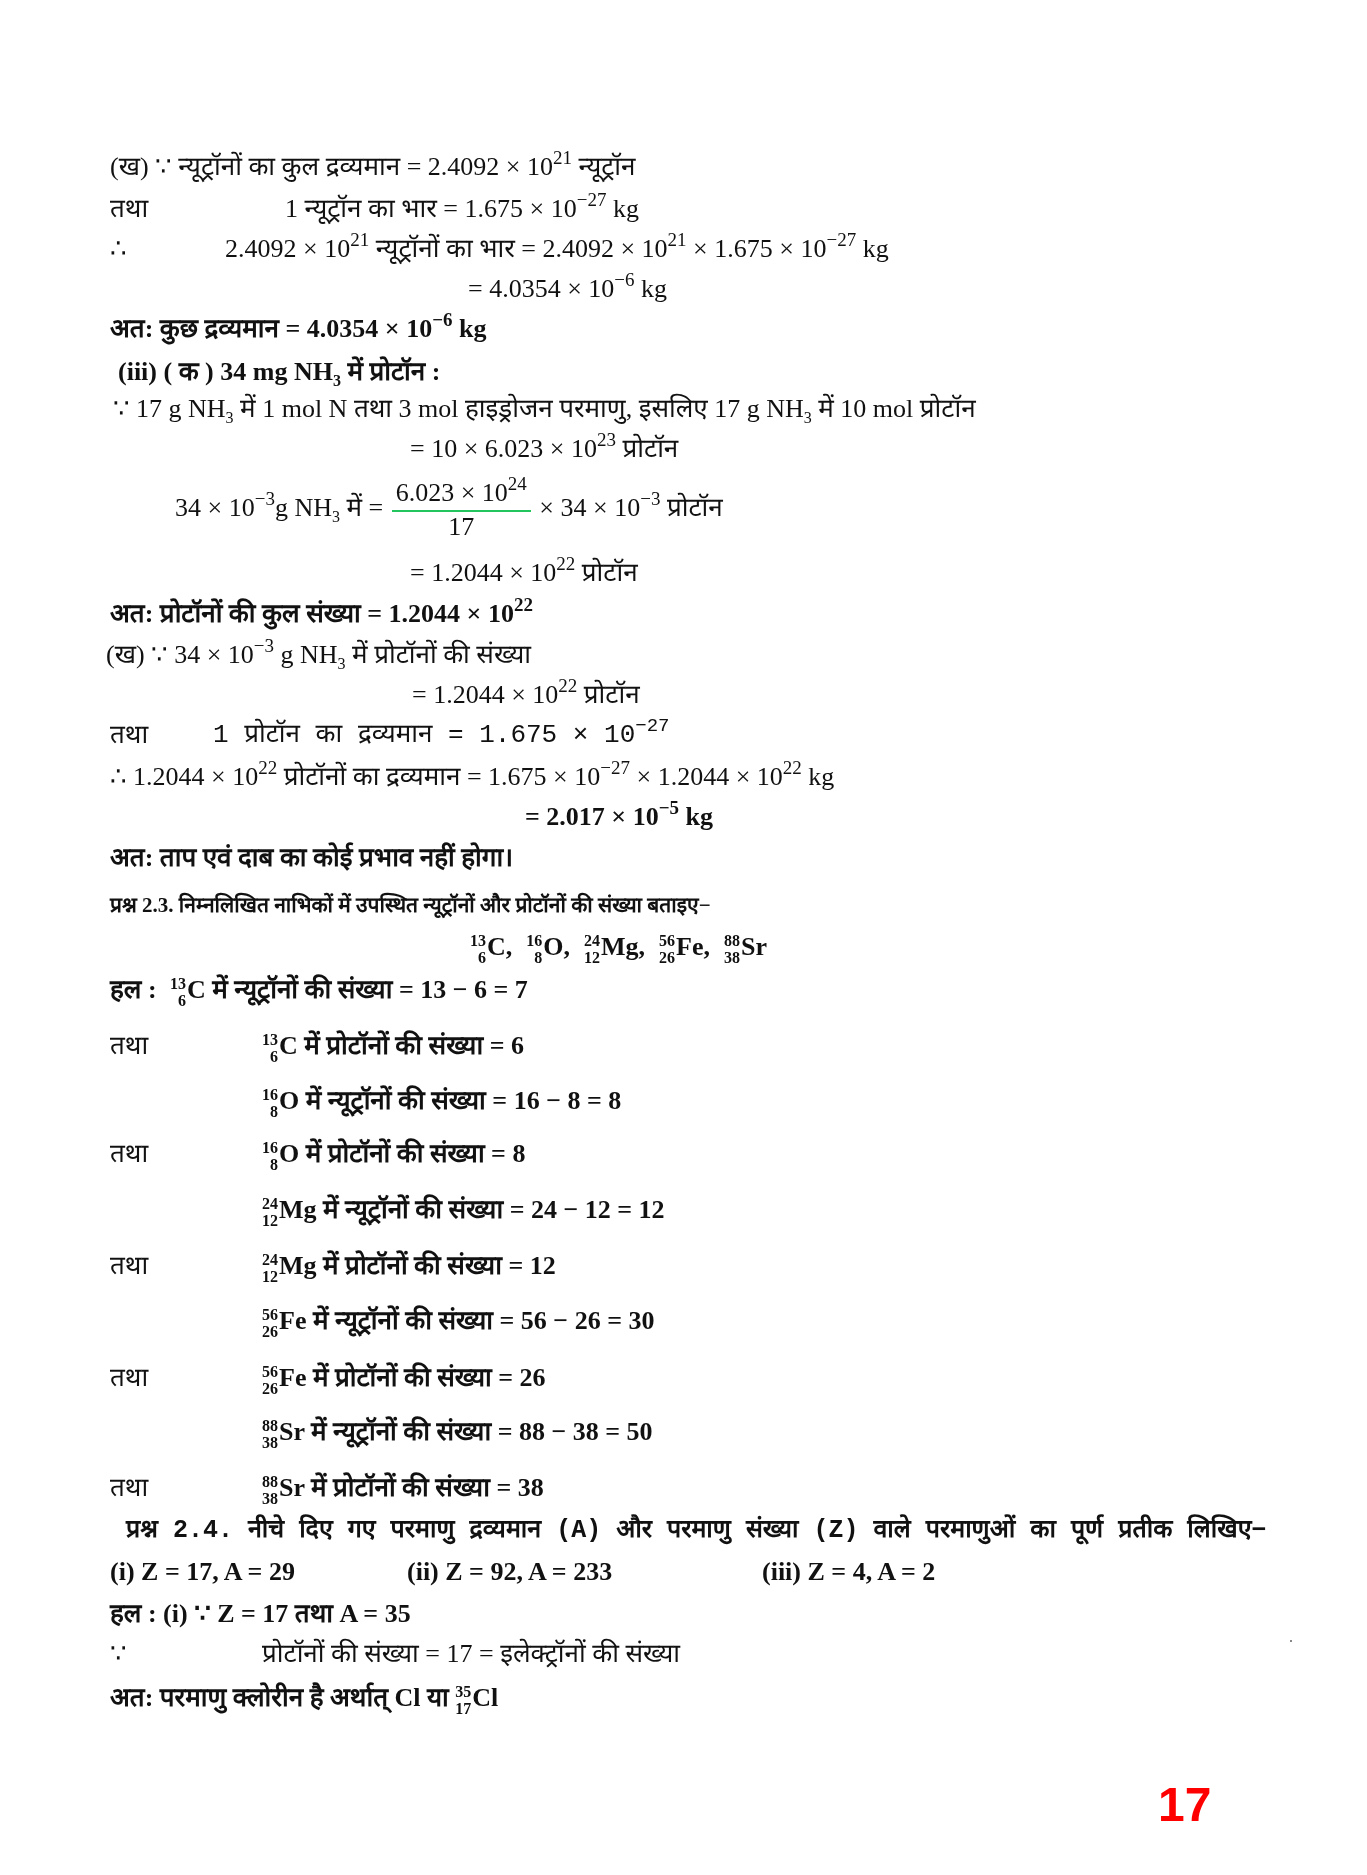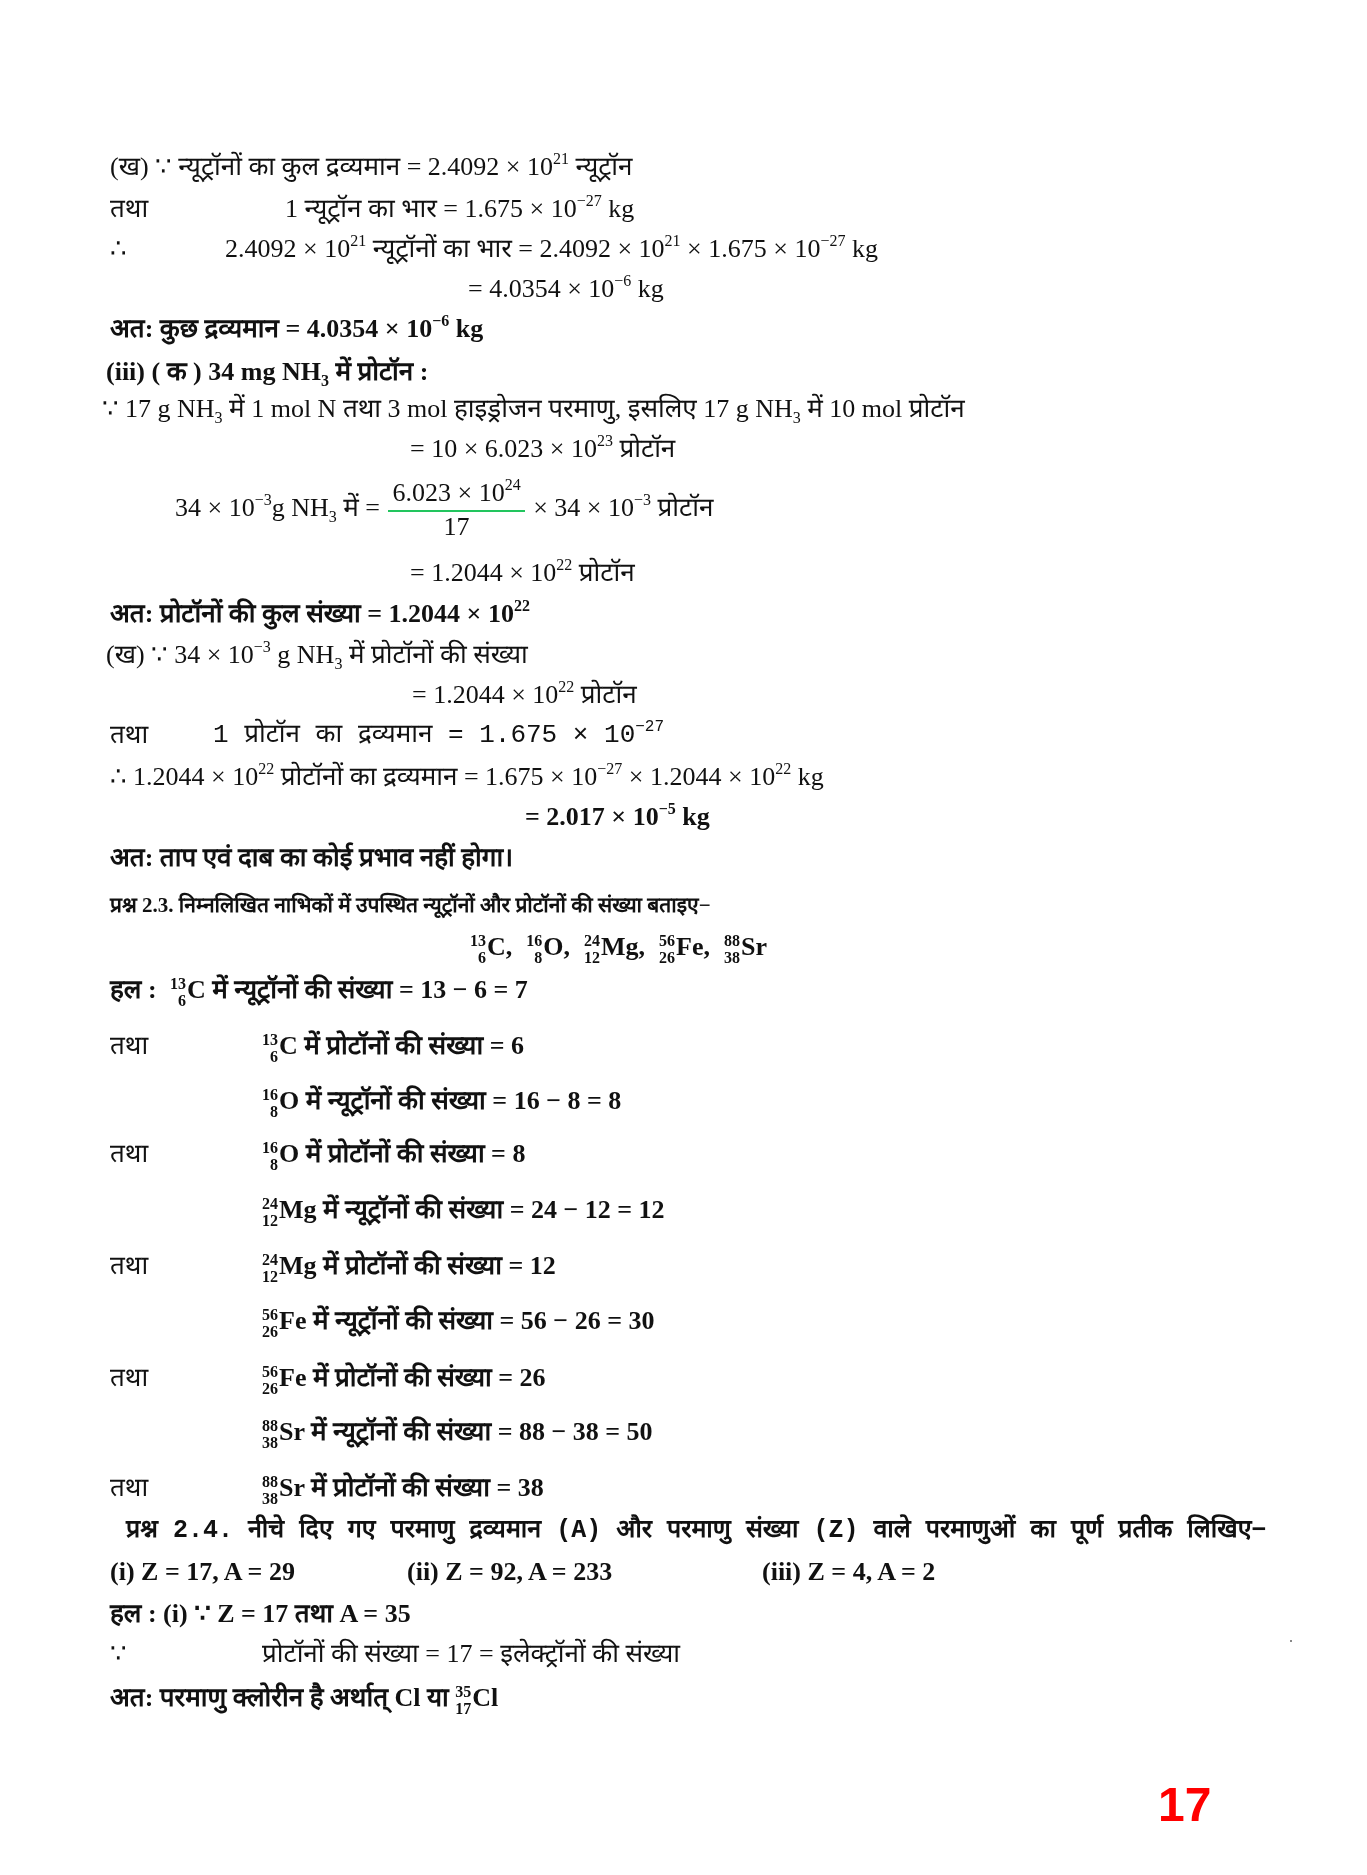--- a/index.html
+++ b/index.html
@@ -1,20 +1,20 @@
 <!DOCTYPE html>
 <html><head>
 <meta charset="utf-8">
 <style>
   html, body { margin:0; padding:0; background:#ffffff; }
   body { width:1367px; height:1875px; position:relative; overflow:hidden;
          font-family:"Liberation Serif", "DejaVu Serif", serif; color:#111; }
   .line { position:absolute; white-space:nowrap; font-size:26px; line-height:30px; }
   .b { font-weight:bold; }
-  sup { font-size:16px; vertical-align:11px; line-height:0;margin-top:28px; }
+  sup { font-size:19px; vertical-align:11px; line-height:0;margin-top:28px; }
   sub { font-size:16px; vertical-align:-6px; line-height:0; }
   .iso { display:inline-block; position:relative; vertical-align:middle; text-align:right;
          font-size:16px; line-height:17px; margin-right:1px; }
   .iso span { display:block; }
   .frac { display:inline-block; vertical-align:middle; text-align:center; margin:0 2px; }
   .frac .num { display:block; border-bottom:2px solid #22c55e; padding:0 4px 2px; line-height:30px; }
   .frac .den { display:block; line-height:30px; }
   .pagenum { position:absolute; left:1158px; top:1780px; font-family:"Liberation Sans", sans-serif;
              font-weight:bold; font-size:48px; color:#ff0000; line-height:50px; }
   .dot { position:absolute; left:1290px; top:1640px; width:2px; height:2px; background:#888; }
@@ -38,24 +38,24 @@
 <div class="line" style="left:225px;top:234px;">
   <span>2.4092 × 10</span><sup>21</sup><span> न्यूट्रॉनों का भार = 2.4092 × 10</span><sup>21</sup><span> × 1.675 × 10</span><sup>−27</sup><span> kg</span>
 </div>
 <div class="line" style="left:468px;top:274px;">
   <span>= 4.0354 × 10</span><sup>−6</sup><span> kg</span>
 </div>
 <div class="line b" style="left:110px;top:314px;">
   <span>अत: कुछ द्रव्यमान = 4.0354 × 10</span><sup>−6</sup><span> kg</span>
 </div>
 
-<div class="line b" style="left:106px;top:357px;">
+<div class="line b" style="left:118px;top:357px;">
   <span>(iii) ( क ) 34 mg NH</span><sub>3</sub><span> में प्रोटॉन :</span>
 </div>
-<div class="line" style="left:102px;top:394px;text-align:center;">
+<div class="line" style="left:113px;top:394px;text-align:center;">
   <span>∵ 17 g NH</span><sub>3</sub><span> में 1 mol N तथा 3 mol हाइड्रोजन परमाणु, इसलिए 17 g NH</span><sub>3</sub><span> में 10 mol प्रोटॉन</span>
 </div>
 <div class="line" style="left:410px;top:434px;">
   <span>= 10 × 6.023 × 10</span><sup>23</sup><span> प्रोटॉन</span>
 </div>
 <div class="line" style="left:175px;top:478px;line-height:34px;">
   <span>34 × 10</span><sup>−3</sup><span>g NH</span><sub>3</sub><span> में =</span>
   <span class="frac">
     <span class="num"><span>6.023 × 10</span><sup>24</sup></span>
     <span class="den">17</span>

